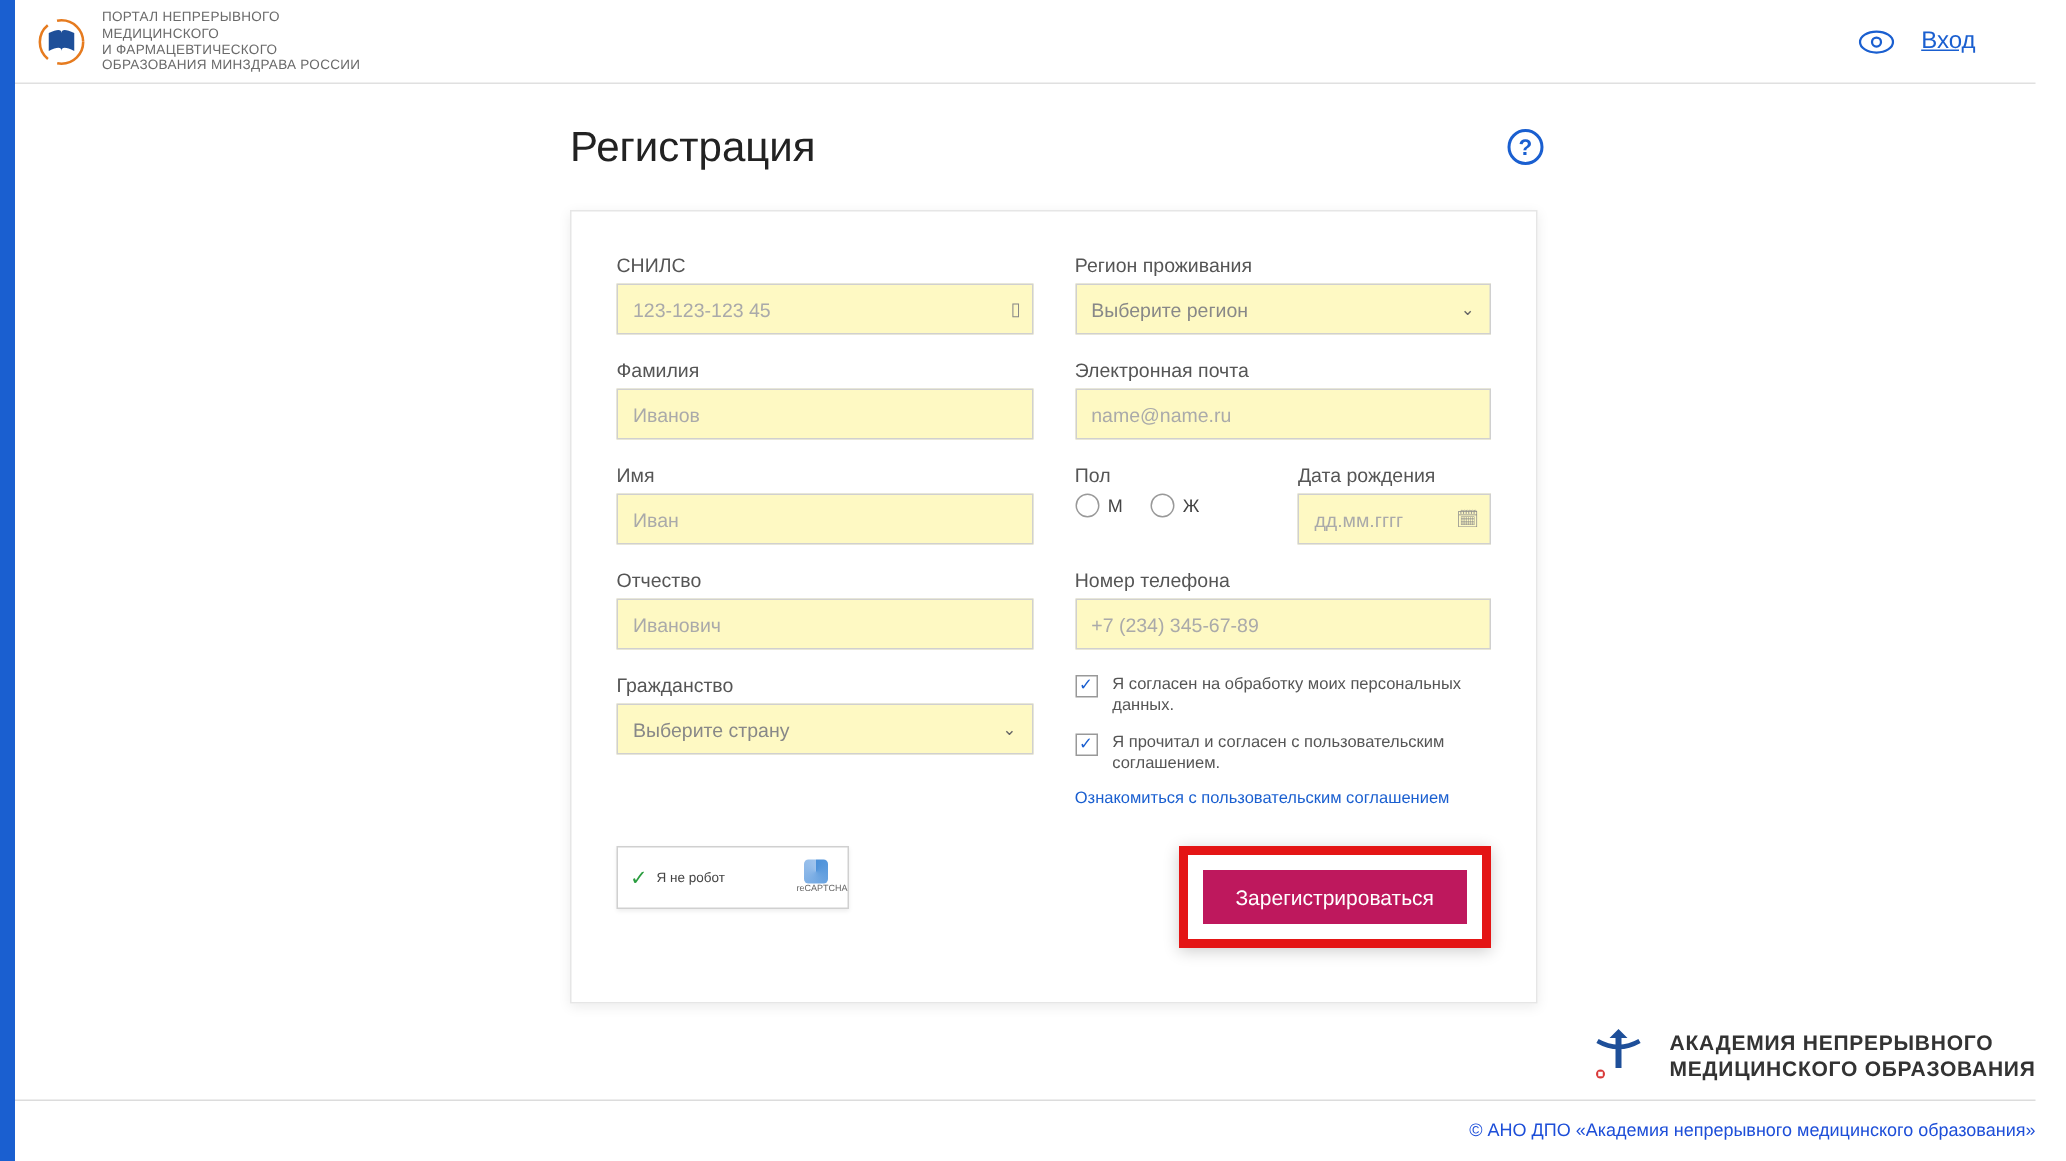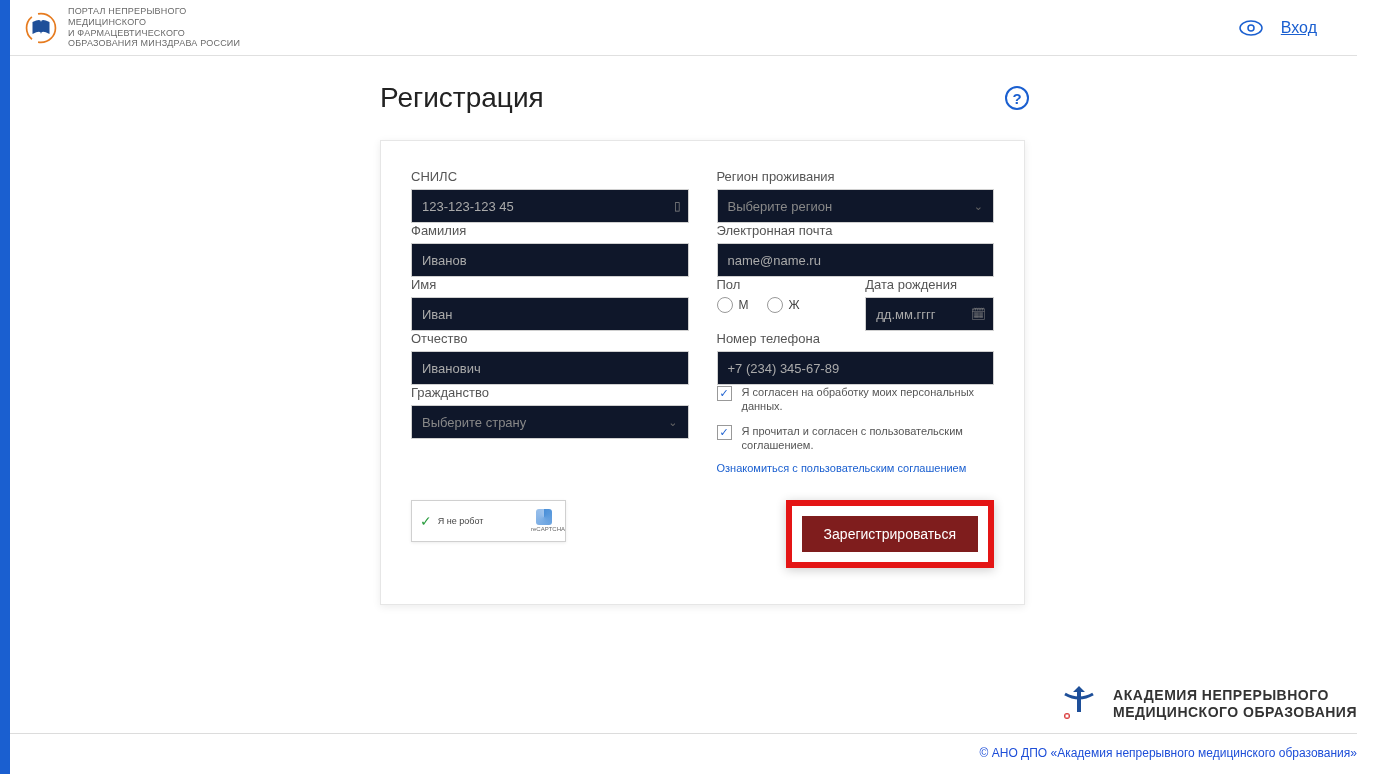--- a/index.html
+++ b/index.html
@@ -12,23 +12,23 @@
   .header-right { margin-left: auto; display: flex; align-items: center; gap: 18px; }
   .eye-icon { color: #1a5fd0; }
   .login-link { color: #1a5fd0; font-size: 16px; font-weight: 500; cursor: pointer; text-decoration: underline; }
 
   .page-title { position: absolute; left: 380px; top: 82px; font-size: 28px; font-weight: 500; color: #222; }
   .help-icon { position: absolute; left: 1005px; top: 86px; width: 24px; height: 24px; border: 2px solid #1a5fd0; border-radius: 50%; display:flex; align-items:center; justify-content:center; color:#1a5fd0; font-size:15px; font-weight:600; cursor:pointer; }
 
   .form-card { position: absolute; left: 380px; top: 140px; width: 645px; background: #fff; border: 1px solid #e6e6e6; box-shadow: 0 2px 8px rgba(0,0,0,0.08); padding: 28px 30px 36px; }
   .form-cols { display: flex; gap: 28px; }
   .col { flex: 1; display: flex; flex-direction: column; }
-  .field { }
+  .field { margin-bottom: 16px; }
   .label { font-size: 13px; color: #555; margin-bottom: 5px; display:block; }
-  .input, .select { width: 100%; height: 34px; border: 1px solid #d0d0d0; padding: 0 10px; font-size: 13px; color: #888; background: #0f172a; }
+  .input, .select { width: 100%; height: 34px; border: 1px solid #d0d0d0; padding: 0 10px; font-size: 13px; color: #888; background: #fef9c3; }
   .input::placeholder { color: #aaa; }
   .select { display:flex; align-items:center; justify-content:space-between; cursor:pointer; }
   .chev { font-size: 11px; color:#666; }
   .input-with-icon { position: relative; }
   .input-with-icon .trail { position:absolute; right:8px; top:50%; transform:translateY(-50%); color:#888; font-size:12px; }
 
   .gender-row { display:flex; align-items:center; gap: 6px; margin-top: 4px; }
   .radio { width:16px; height:16px; border:1.5px solid #999; border-radius:50%; display:inline-block; cursor:pointer; }
   .radio-lab { font-size: 12px; color: #444; margin-right: 12px; }
   .row-split { display:flex; gap: 20px; }
@@ -39,21 +39,21 @@
   .link { color:#1a5fd0; font-size:11px; cursor:pointer; }
 
   .bottom-row { display:flex; align-items:flex-start; justify-content:space-between; margin-top: 26px; }
   .captcha { width: 155px; height: 42px; border:1px solid #d0d0d0; display:flex; align-items:center; padding: 0 8px; gap:6px; box-shadow: 0 1px 3px rgba(0,0,0,.08); }
   .captcha .chk { color:#2a9d3f; font-size:14px; }
   .captcha .txt { font-size: 9px; color:#444; }
   .captcha .badge { margin-left:auto; width:26px; font-size:6px; text-align:center; color:#666; line-height:1.1; }
   .captcha .badge .bicon { width:16px; height:16px; margin:0 auto 1px; background: conic-gradient(#4a90d9, #a0c4ed); border-radius:3px; }
 
   .submit-wrap { border: 6px solid #e41515; padding: 10px; box-shadow: 0 2px 10px rgba(0,0,0,.2); }
-  .submit-btn { background: #7f1d1d; color:#fff; font-size:14px; padding: 10px 22px; border:none; cursor:pointer; }
+  .submit-btn { background: #be185d; color:#fff; font-size:14px; padding: 10px 22px; border:none; cursor:pointer; }
 
   .footer-logo { position:absolute; right: 20px; bottom: 48px; display:flex; align-items:center; gap:12px; }
   .footer-logo .ficon { width:44px; height:44px; }
   .footer-logo .ftxt { font-size:14px; font-weight:700; color:#333; line-height:1.2; letter-spacing:.5px; }
   .copyright { position:absolute; right: 20px; bottom: 14px; font-size:12px; color:#1d4ed8; }
   .foot-rule { position:absolute; left:10px; right:20px; bottom: 40px; border-top:1px solid #dcdcdc; }
 </style>
 </head>
 <body>
 

